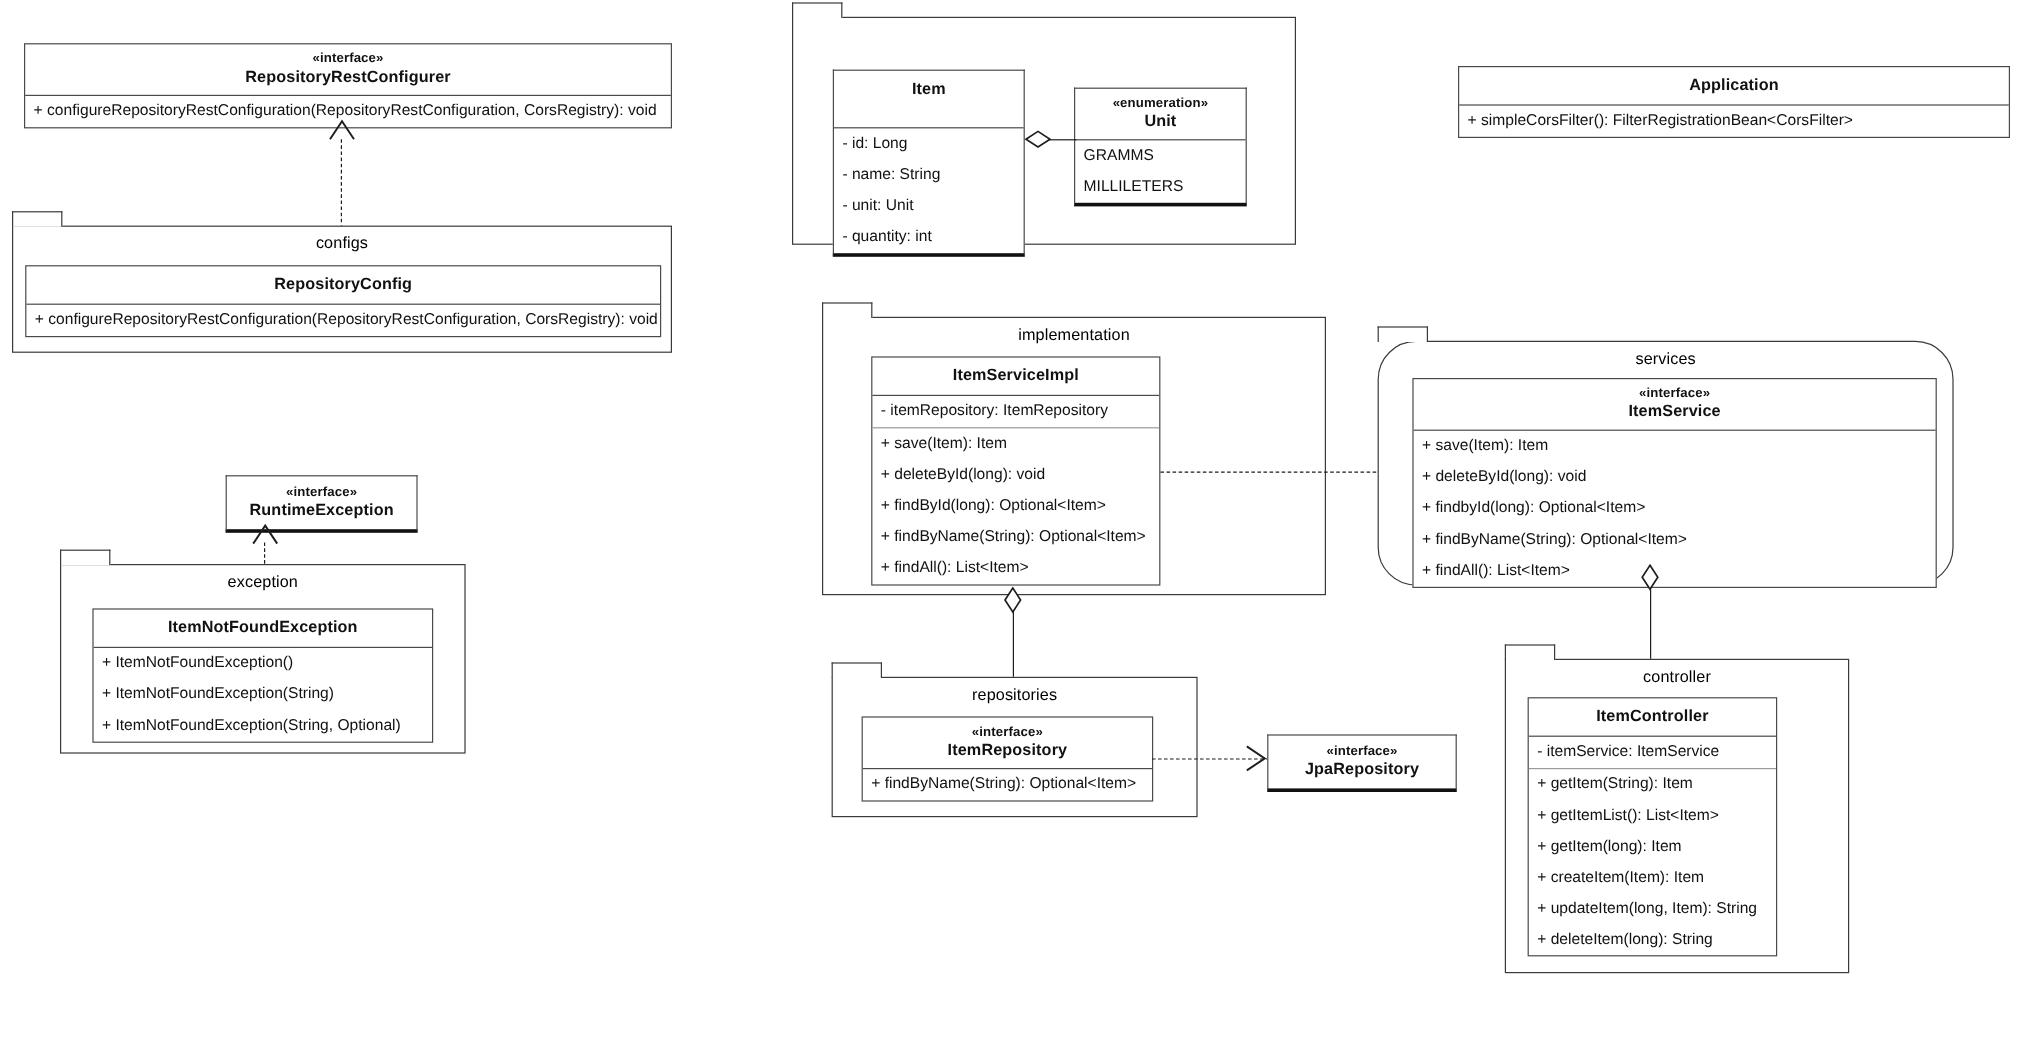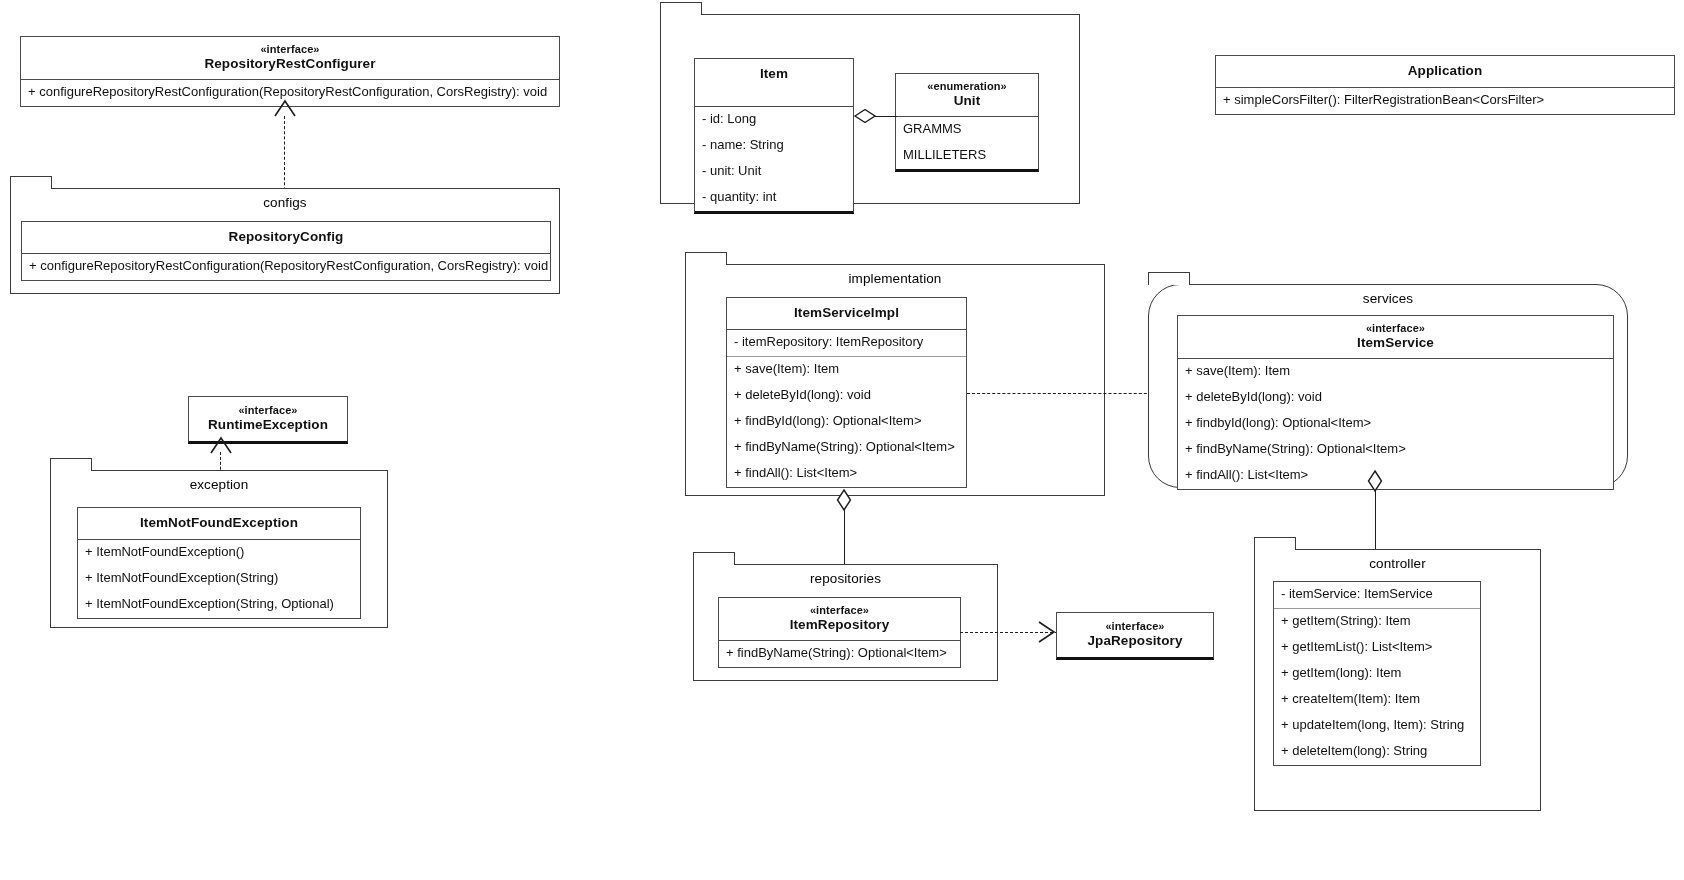--- a/index.html
+++ b/index.html
@@ -235,20 +235,23 @@
     <div class="cls-head" style="border-bottom:none;padding:7px 4px 8px;">
       <span class="stereo">«interface»</span>
       <span class="cname">JpaRepository</span>
     </div>
   </div>
 
   <div class="pkg" style="left:1254px;top:549px;width:287px;height:262px;">
     <div class="pkg-tab"></div>
     <div class="pkg-title">controller</div>
     <div class="cls" style="left:18px;top:31px;width:208px;">
+      <div class="cls-head" style="padding:7px 4px 8px;">
+        <span class="cname plain">ItemController</span>
+      </div>
       <div class="cls-sec">
         <div class="row">- itemService: ItemService</div>
       </div>
       <div class="cls-sec">
         <div class="row">+ getItem(String): Item</div>
         <div class="row">+ getItemList(): List&lt;Item&gt;</div>
         <div class="row">+ getItem(long): Item</div>
         <div class="row">+ createItem(Item): Item</div>
         <div class="row">+ updateItem(long, Item): String</div>
         <div class="row">+ deleteItem(long): String</div>

